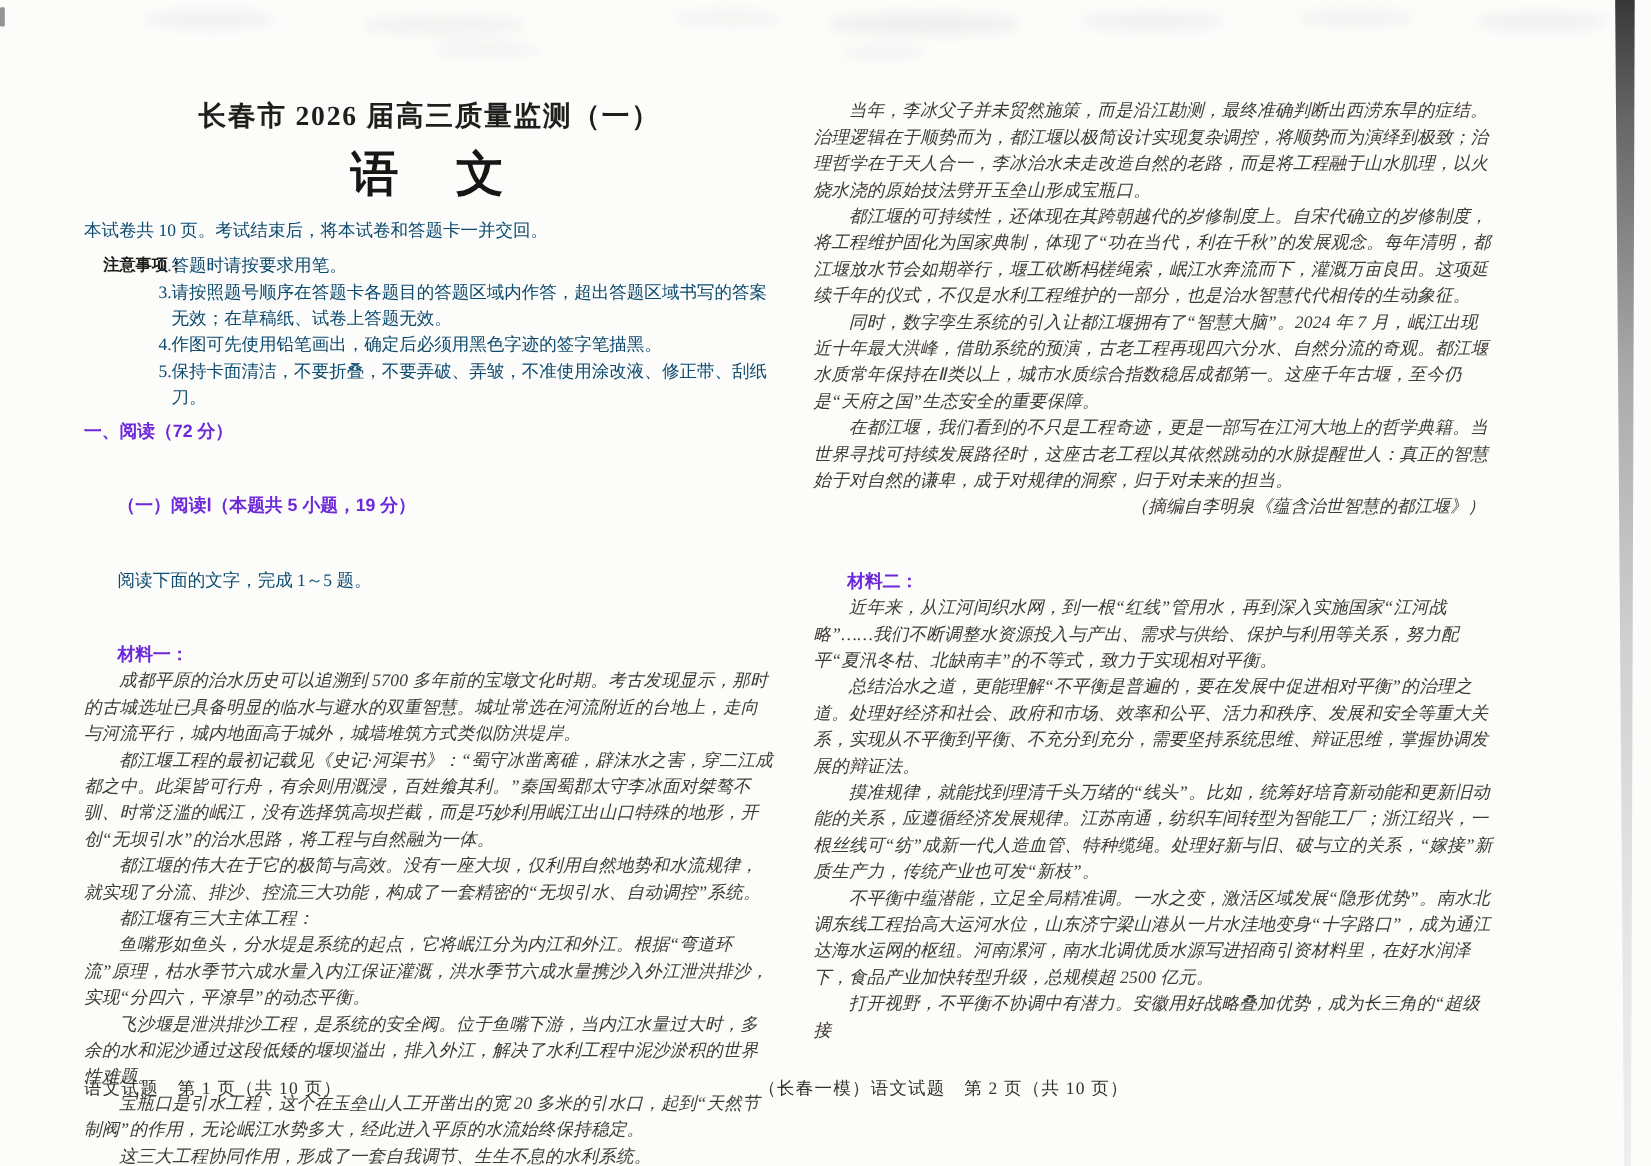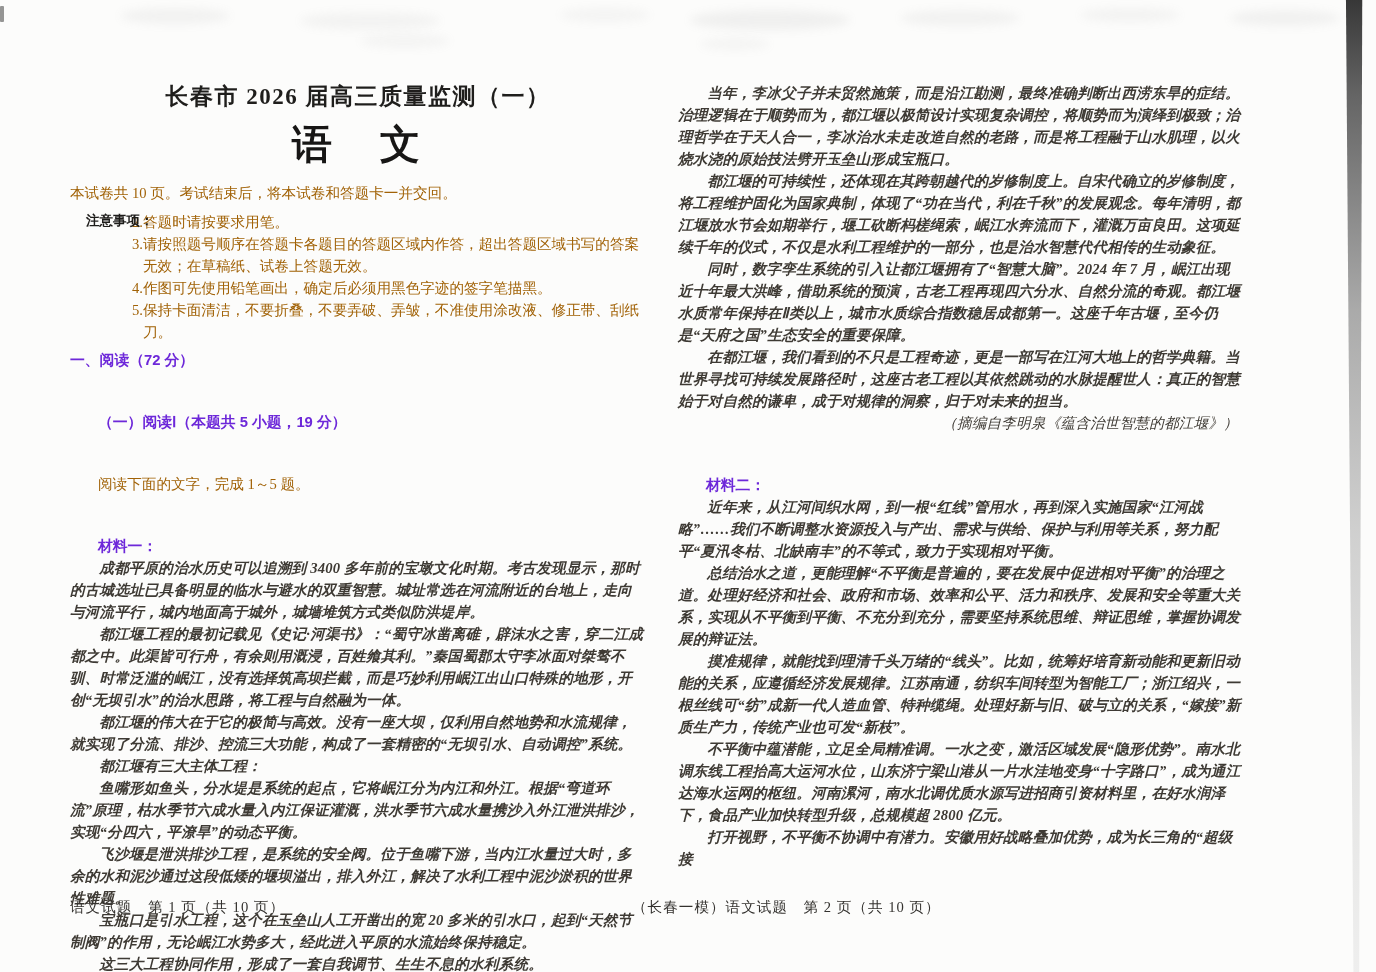--- a/index.html
+++ b/index.html
@@ -33,27 +33,27 @@
     position:absolute;background:#9a9a9a;border-radius:50%;
     filter:blur(5px);
   }
 
   
   .page{position:absolute;top:82px;}
   .page1{left:70px;width:576px;}
   .page2{left:678px;width:566px;}
 
   p{margin:0;}
-  .song{font-size:14.6px;line-height:22px;color:#a16207;}
+  .song{font-size:14.6px;line-height:22px;color:#0c4a6e;}
   .kai{
     font-size:14.6px;line-height:22px;
     font-style:italic;color:#3e3a34;
     letter-spacing:.2px;
   }
-  .para{text-indent:2em;font-weight:bold;}
+  .para{text-indent:2em;}
   .indent{padding-left:28px;margin-top:40px;}
 
   .title{
     margin:0;text-align:center;
     font-size:23px;line-height:30px;font-weight:600;
     letter-spacing:1.5px;color:#1f1e1c;
   }
   .subject{
     margin:7px 0 0 0;text-align:center;
     font-size:40px;line-height:52px;font-weight:700;
@@ -121,21 +121,21 @@
         <li>4.作图可先使用铅笔画出，确定后必须用黑色字迹的签字笔描黑。</li>
         <li>5.保持卡面清洁，不要折叠，不要弄破、弄皱，不准使用涂改液、修正带、刮纸刀。</li>
       </ol>
     </div>
 
     <p class="h-sec">一、阅读（72 分）</p>
     <p class="h-sub indent">（一）阅读Ⅰ（本题共 5 小题，19 分）</p>
     <p class="song indent">阅读下面的文字，完成 1～5 题。</p>
     <p class="h-mat indent">材料一：</p>
 
-    <p class="kai para">成都平原的治水历史可以追溯到 3400 多年前的宝墩文化时期。考古发现显示，那时的古城选址已具备明显的临水与避水的双重智慧。城址常选在河流附近的台地上，走向与河流平行，城内地面高于城外，城墙堆筑方式类似防洪堤岸。</p>
+    <p class="kai para">成都平原的治水历史可以追溯到 5700 多年前的宝墩文化时期。考古发现显示，那时的古城选址已具备明显的临水与避水的双重智慧。城址常选在河流附近的台地上，走向与河流平行，城内地面高于城外，城墙堆筑方式类似防洪堤岸。</p>
     <p class="kai para">都江堰工程的最初记载见《史记·河渠书》：“蜀守冰凿离碓，辟沫水之害，穿二江成都之中。此渠皆可行舟，有余则用溉浸，百姓飨其利。”秦国蜀郡太守李冰面对桀骜不驯、时常泛滥的岷江，没有选择筑高坝拦截，而是巧妙利用岷江出山口特殊的地形，开创“无坝引水”的治水思路，将工程与自然融为一体。</p>
     <p class="kai para">都江堰的伟大在于它的极简与高效。没有一座大坝，仅利用自然地势和水流规律，就实现了分流、排沙、控流三大功能，构成了一套精密的“无坝引水、自动调控”系统。</p>
     <p class="kai para">都江堰有三大主体工程：</p>
     <p class="kai para">鱼嘴形如鱼头，分水堤是系统的起点，它将岷江分为内江和外江。根据“弯道环流”原理，枯水季节六成水量入内江保证灌溉，洪水季节六成水量携沙入外江泄洪排沙，实现“分四六，平潦旱”的动态平衡。</p>
     <p class="kai para">飞沙堰是泄洪排沙工程，是系统的安全阀。位于鱼嘴下游，当内江水量过大时，多余的水和泥沙通过这段低矮的堰坝溢出，排入外江，解决了水利工程中泥沙淤积的世界性难题。</p>
     <p class="kai para">宝瓶口是引水工程，这个在玉垒山人工开凿出的宽 20 多米的引水口，起到“天然节制阀”的作用，无论岷江水势多大，经此进入平原的水流始终保持稳定。</p>
     <p class="kai para">这三大工程协同作用，形成了一套自我调节、生生不息的水利系统。</p>
   </section>
   <div class="footer footer-1">语文试题　第 1 页（共 10 页）</div>
 
@@ -144,18 +144,18 @@
     <p class="kai para">都江堰的可持续性，还体现在其跨朝越代的岁修制度上。自宋代确立的岁修制度，将工程维护固化为国家典制，体现了“功在当代，利在千秋”的发展观念。每年清明，都江堰放水节会如期举行，堰工砍断杩槎绳索，岷江水奔流而下，灌溉万亩良田。这项延续千年的仪式，不仅是水利工程维护的一部分，也是治水智慧代代相传的生动象征。</p>
     <p class="kai para">同时，数字孪生系统的引入让都江堰拥有了“智慧大脑”。2024 年 7 月，岷江出现近十年最大洪峰，借助系统的预演，古老工程再现四六分水、自然分流的奇观。都江堰水质常年保持在Ⅱ类以上，城市水质综合指数稳居成都第一。这座千年古堰，至今仍是“天府之国”生态安全的重要保障。</p>
     <p class="kai para">在都江堰，我们看到的不只是工程奇迹，更是一部写在江河大地上的哲学典籍。当世界寻找可持续发展路径时，这座古老工程以其依然跳动的水脉提醒世人：真正的智慧始于对自然的谦卑，成于对规律的洞察，归于对未来的担当。</p>
     <p class="kai attribution">（摘编自李明泉《蕴含治世智慧的都江堰》）</p>
 
     <p class="h-mat indent">材料二：</p>
 
     <p class="kai para">近年来，从江河间织水网，到一根“红线”管用水，再到深入实施国家“江河战略”……我们不断调整水资源投入与产出、需求与供给、保护与利用等关系，努力配平“夏汛冬枯、北缺南丰”的不等式，致力于实现相对平衡。</p>
     <p class="kai para">总结治水之道，更能理解“不平衡是普遍的，要在发展中促进相对平衡”的治理之道。处理好经济和社会、政府和市场、效率和公平、活力和秩序、发展和安全等重大关系，实现从不平衡到平衡、不充分到充分，需要坚持系统思维、辩证思维，掌握协调发展的辩证法。</p>
     <p class="kai para">摸准规律，就能找到理清千头万绪的“线头”。比如，统筹好培育新动能和更新旧动能的关系，应遵循经济发展规律。江苏南通，纺织车间转型为智能工厂；浙江绍兴，一根丝线可“纺”成新一代人造血管、特种缆绳。处理好新与旧、破与立的关系，“嫁接”新质生产力，传统产业也可发“新枝”。</p>
-    <p class="kai para">不平衡中蕴潜能，立足全局精准调。一水之变，激活区域发展“隐形优势”。南水北调东线工程抬高大运河水位，山东济宁梁山港从一片水洼地变身“十字路口”，成为通江达海水运网的枢纽。河南漯河，南水北调优质水源写进招商引资材料里，在好水润泽下，食品产业加快转型升级，总规模超 2800 亿元。</p>
+    <p class="kai para">不平衡中蕴潜能，立足全局精准调。一水之变，激活区域发展“隐形优势”。南水北调东线工程抬高大运河水位，山东济宁梁山港从一片水洼地变身“十字路口”，成为通江达海水运网的枢纽。河南漯河，南水北调优质水源写进招商引资材料里，在好水润泽下，食品产业加快转型升级，总规模超 2500 亿元。</p>
     <p class="kai para">打开视野，不平衡不协调中有潜力。安徽用好战略叠加优势，成为长三角的“超级接</p>
   </section>
   <div class="footer footer-2">（长春一模）语文试题　第 2 页（共 10 页）</div>
 
 </div>
 
 </body></html>

